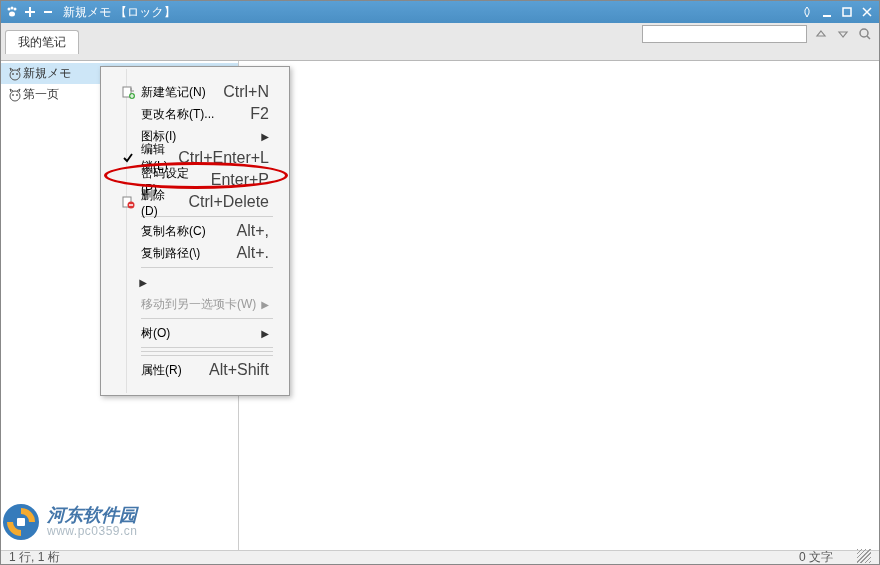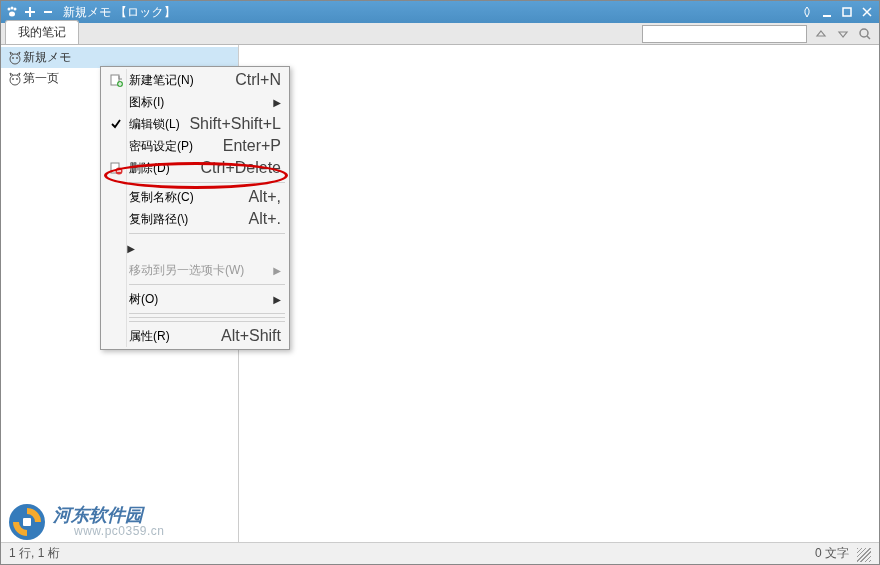--- a/index.html
+++ b/index.html
@@ -28,25 +28,25 @@
       align-items: center;
     }
     .titlebar .left-icons span { width: 14px; height: 14px; display: inline-flex; align-items: center; justify-content: center; }
     .titlebar .title { margin-left: 8px; font-size: 12px; color: #fff; }
     .titlebar .spacer { flex: 1; }
     .titlebar .right-icons { display: flex; gap: 4px; align-items: center; }
     .titlebar .right-icons span { width: 16px; height: 14px; display: inline-flex; align-items: center; justify-content: center; cursor: pointer; }
 
     
     .tabbar {
-      height: 22px;
+      height: 38px;
       background: #e8e8e8;
       border-bottom: 1px solid #b8b8b8;
       display: flex;
-      align-items: flex-end;
+      align-items: center;
       padding-left: 4px;
       position: relative;
     }
     .tab {
       background: #fff;
       border: 1px solid #b8b8b8;
       border-bottom: none;
       padding: 3px 12px;
       font-size: 12px;
       color: #333;
@@ -101,47 +101,47 @@
       width: 16px; height: 16px;
       display: inline-flex; align-items: center; justify-content: center;
     }
     .content {
       flex: 1;
       background: #fff;
     }
 
     
     .statusbar {
-      height: 22px;
+      height: 14px;
       background: #f0f0f0;
       border-top: 1px solid #ccc;
       display: flex;
       align-items: center;
       padding: 0 8px;
       font-size: 12px;
       color: #555;
       position: absolute;
       bottom: 0; left: 0; right: 0;
     }
-    .statusbar .right { margin-left: auto; display: flex; align-items: flex-end; gap: 8px; }
+    .statusbar .right { margin-left: auto; display: flex; align-items: flex-start; gap: 24px; }
     .statusbar .grip {
       width: 14px; height: 14px;
       background: repeating-linear-gradient(135deg, #999 0 1px, transparent 1px 3px);
     }
 
     
     .context-menu {
       position: absolute;
       left: 99px;
       top: 65px;
       width: 190px;
       background: #f5f5f5;
       border: 1px solid #999;
       box-shadow: 2px 2px 5px rgba(0,0,0,0.25);
-      padding: 2px;
+      padding: 14px;
       z-index: 50;
     }
     .menu-item {
       display: flex;
       align-items: center;
       height: 22px;
       padding: 0 6px 0 4px;
       cursor: pointer;
       position: relative;
     }
@@ -188,21 +188,21 @@
       height: 27px;
       border: 3px solid #d20000;
       border-radius: 50%;
       z-index: 60;
       pointer-events: none;
     }
 
     
     .watermark {
       position: absolute;
-      left: 6px;
+      left: 0;
       bottom: 22px;
       display: flex;
       align-items: center;
       gap: 6px;
       z-index: 40;
       opacity: 0.95;
     }
     .watermark .logo-circle {
       width: 40px; height: 40px;
       position: relative;
@@ -213,21 +213,20 @@
     }
     .watermark .logo-text .cn {
       font-size: 18px; font-weight: bold;
       color: #3a6fa5;
       font-style: italic;
     }
     .watermark .logo-text .url {
       font-size: 12px;
       color: #aab8c2;
       letter-spacing: 0.5px;
-      margin-left: 21px;
     }
 
     svg { display: block; }
   </style>
 </head>
 <body>
 
 <div class="titlebar">
   <div class="left-icons">
     <span>
@@ -344,31 +343,36 @@
           <path d="M10 3v3h3" fill="none" stroke="#888"></path>
           <circle cx="11" cy="11" r="3" fill="#4a4"></circle>
           <path d="M11 9v4M9 11h4" stroke="#fff" stroke-width="1.2"></path>
         </svg>
     </span>
     <span class="mi-label">新建笔记(N)</span>
     <span class="mi-shortcut">Ctrl+N</span>
   </div>
   <div class="menu-item">
     <span class="mi-icon"></span>
+    <span class="mi-label">更改名称(T)...</span>
+    <span class="mi-shortcut">F2</span>
+  </div>
+  <div class="menu-item">
+    <span class="mi-icon"></span>
     <span class="mi-label">图标(I)</span>
     <span class="mi-arrow">▶</span>
   </div>
   <div class="menu-item">
     <span class="mi-icon">
       <svg width="12" height="12" viewBox="0 0 12 12">
           <path d="M2 6l3 3 5-7" fill="none" stroke="#000" stroke-width="1.8"></path>
         </svg>
     </span>
     <span class="mi-label">编辑锁(L)</span>
-    <span class="mi-shortcut">Shift+Shift+L</span>
+    <span class="mi-shortcut">Ctrl+Enter+L</span>
   </div>
   <div class="menu-item">
     <span class="mi-icon"></span>
     <span class="mi-label">密码设定(P)</span>
     <span class="mi-shortcut">Enter+P</span>
   </div>
   <div class="menu-item">
     <span class="mi-icon">
       <svg width="14" height="14" viewBox="0 0 14 14">
           <rect x="2" y="2" width="8" height="10" fill="#fff" stroke="#888"></rect>

